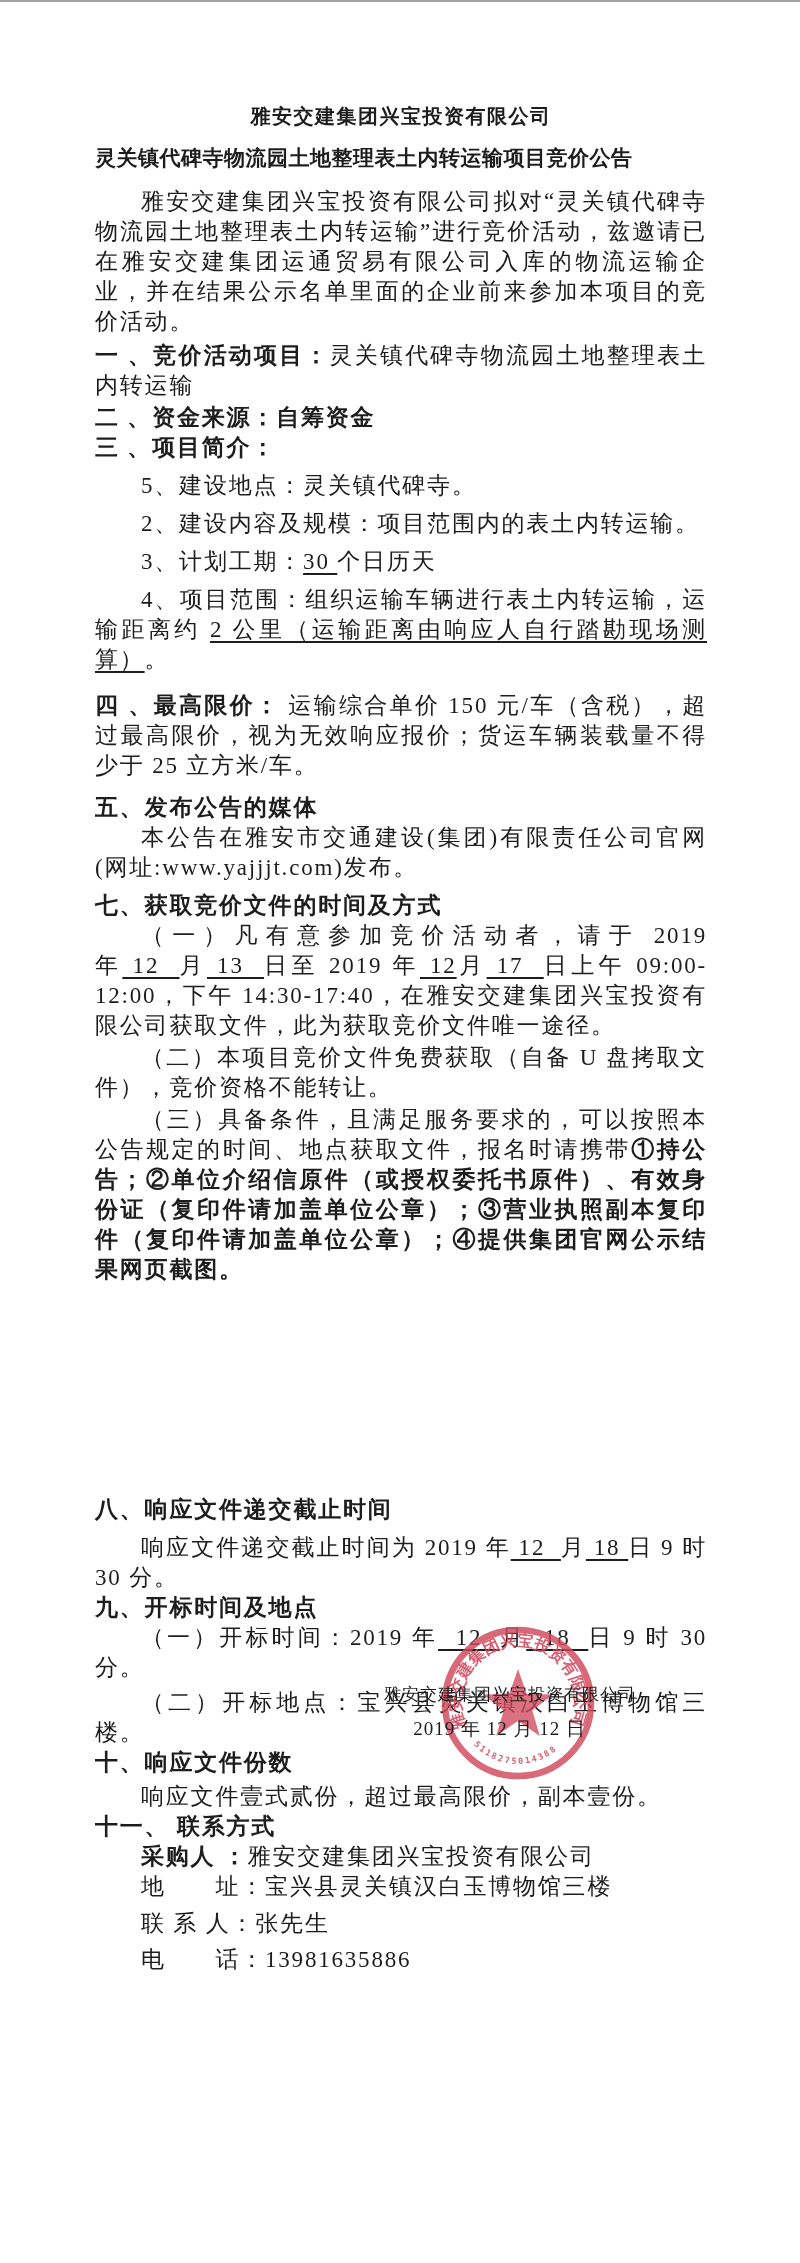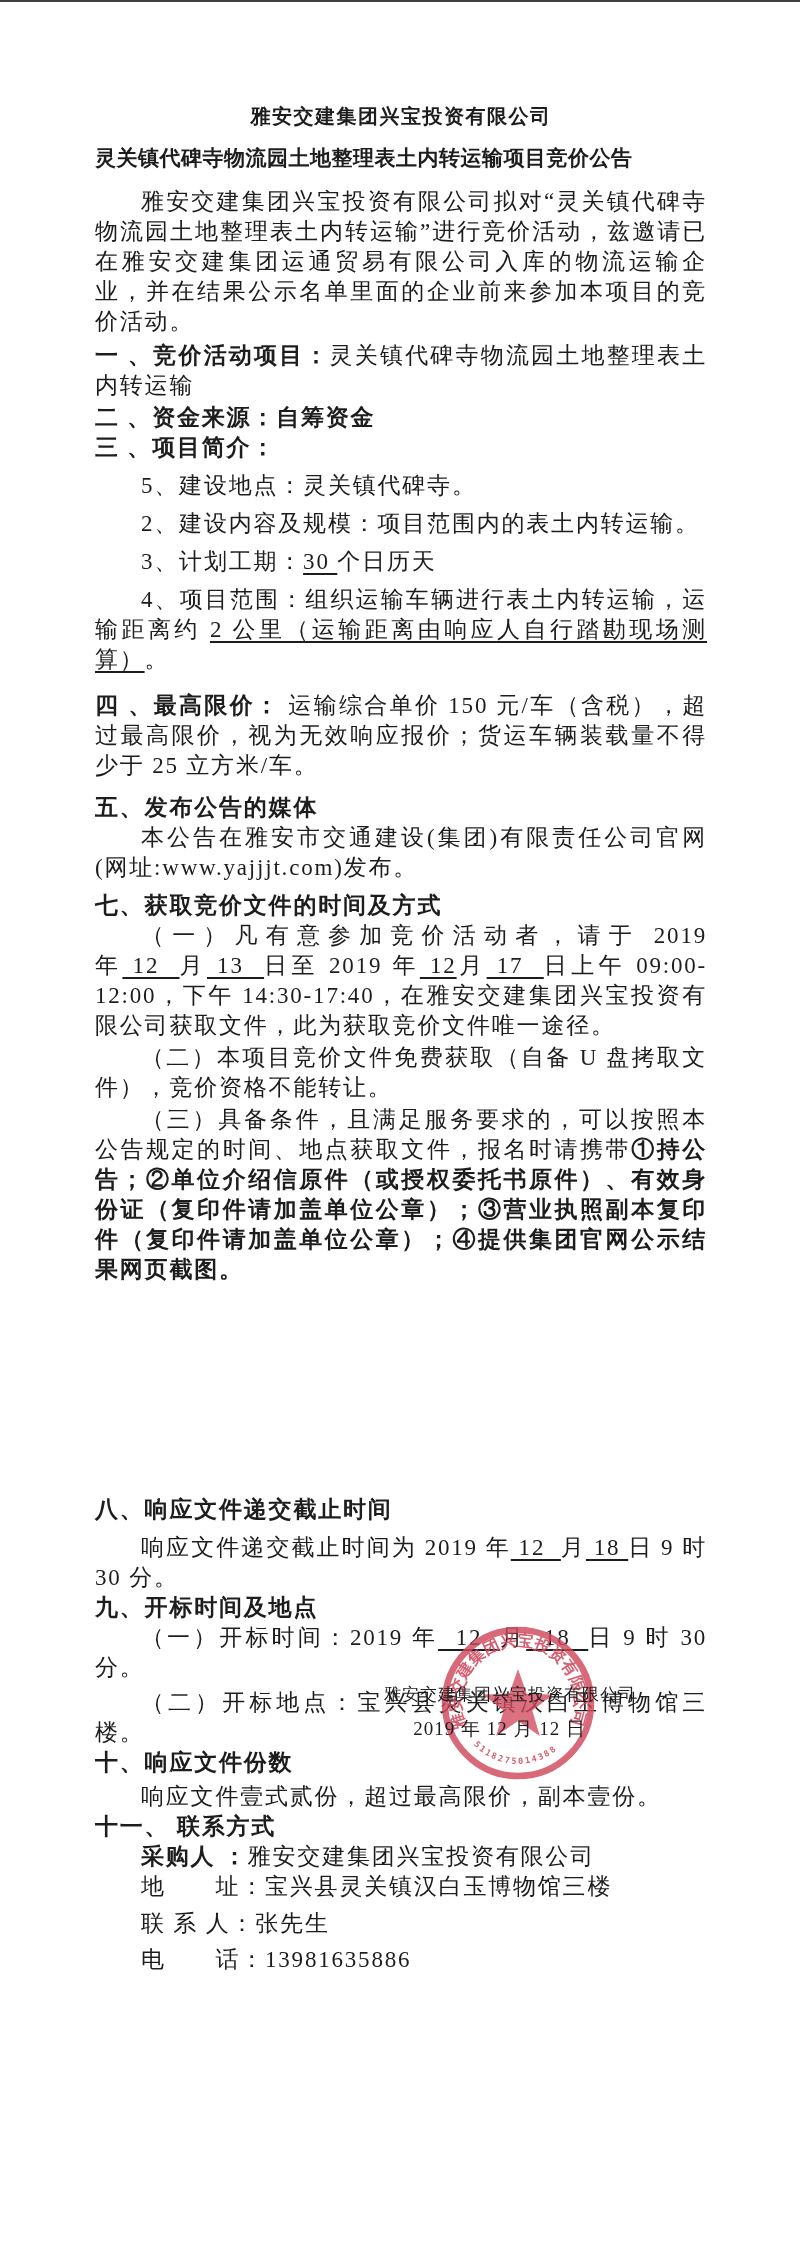--- a/index.html
+++ b/index.html
@@ -1,19 +1,19 @@
 <!DOCTYPE html>
 <html><head>
 <meta charset="utf-8">
 <style>
   html,body{margin:0;padding:0;background:#ffffff;}
   .page{
     position:relative;width:800px;height:2263px;background:#ffffff;
     font-family:"Liberation Serif","DejaVu Serif",serif;color:#1d1d1d;
-    border-top:2px solid #404040;box-sizing:border-box;overflow:hidden;
+    border-top:2px solid #a3a3a3;box-sizing:border-box;overflow:hidden;
   }
   .doc{position:absolute;left:95px;top:0;width:612px;}
   .t1{margin:101px 0 0;font-size:20px;line-height:27px;text-align:center;font-weight:bold;letter-spacing:1.5px;}
   .t2{margin:13px 0 0;font-size:21px;line-height:30px;text-align:left;font-weight:bold;letter-spacing:0.5px;}
   .p{margin:0;font-size:23px;line-height:30px;text-align:justify;letter-spacing:1.8px;}
   .ind{text-indent:2em;}
   .b{font-weight:bold;font-family:Liberation Serif, serif;}
   .u{text-decoration:underline;text-underline-offset:4px;}
   .mt2{margin-top:2px}.mt4{margin-top:4px}.mt5{margin-top:5px}.mt6{margin-top:6px}
   .mt7{margin-top:7px}.mt8{margin-top:8px}.mt12{margin-top:12px}.mt14{margin-top:14px}

